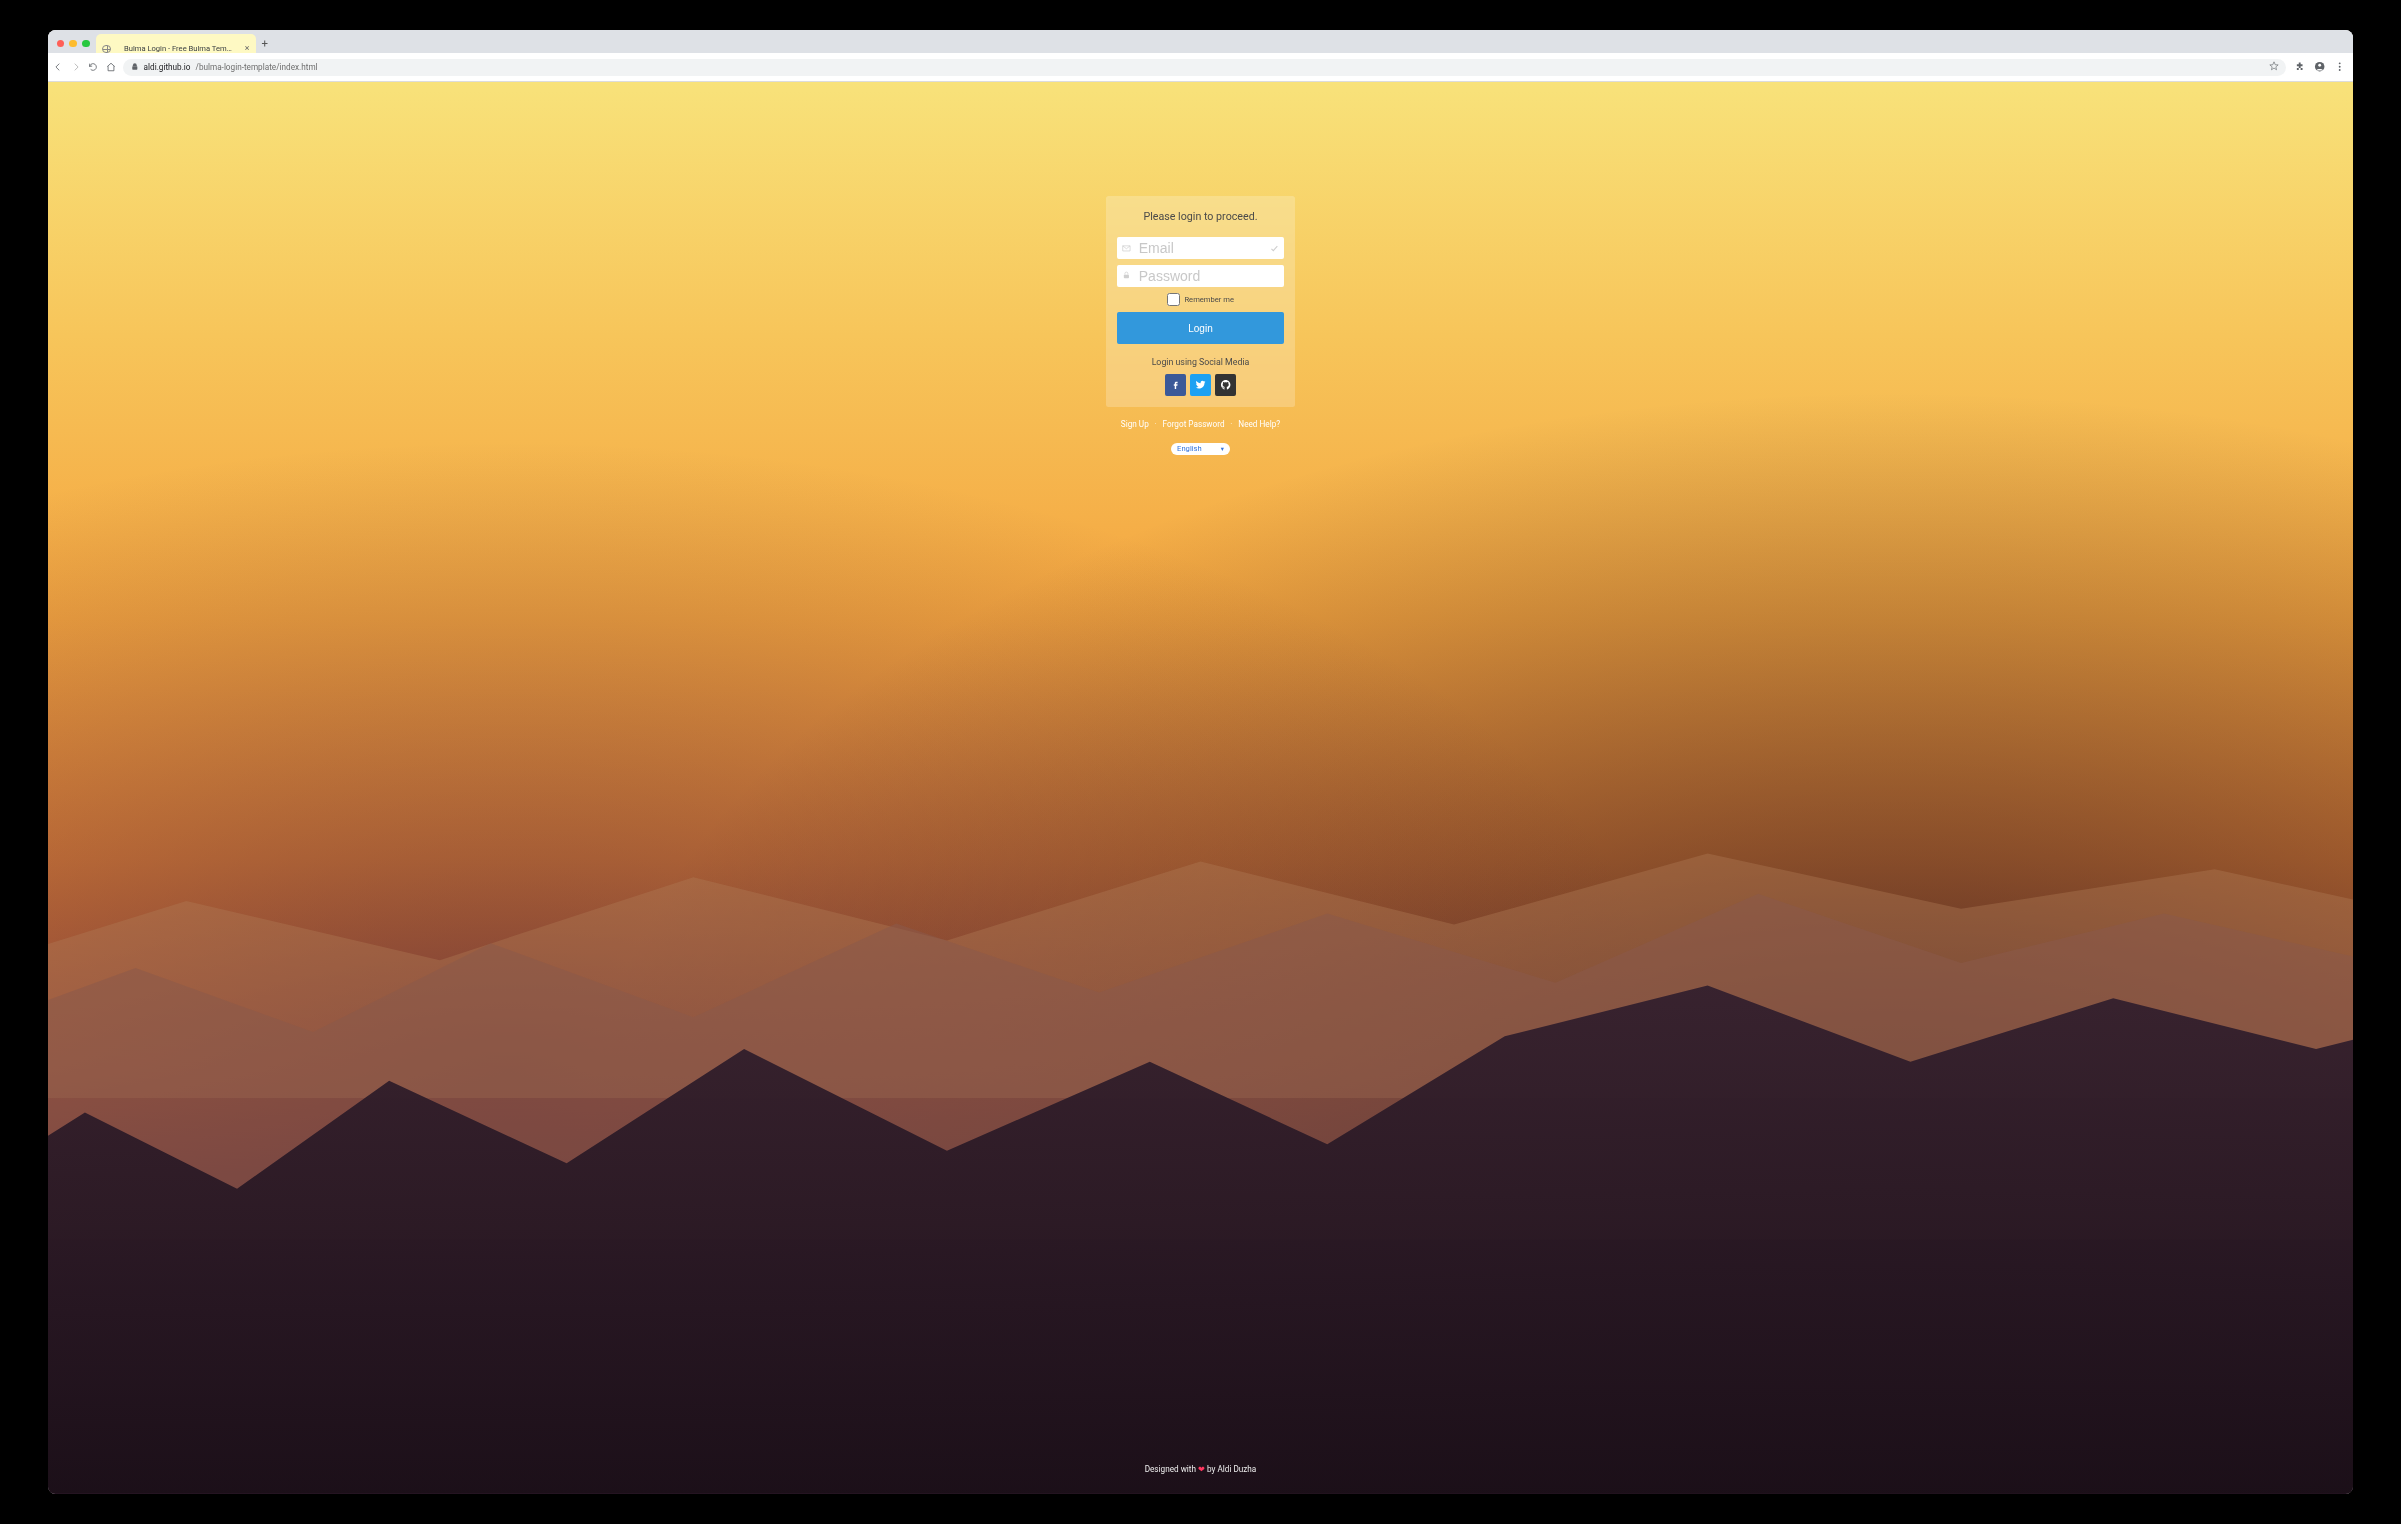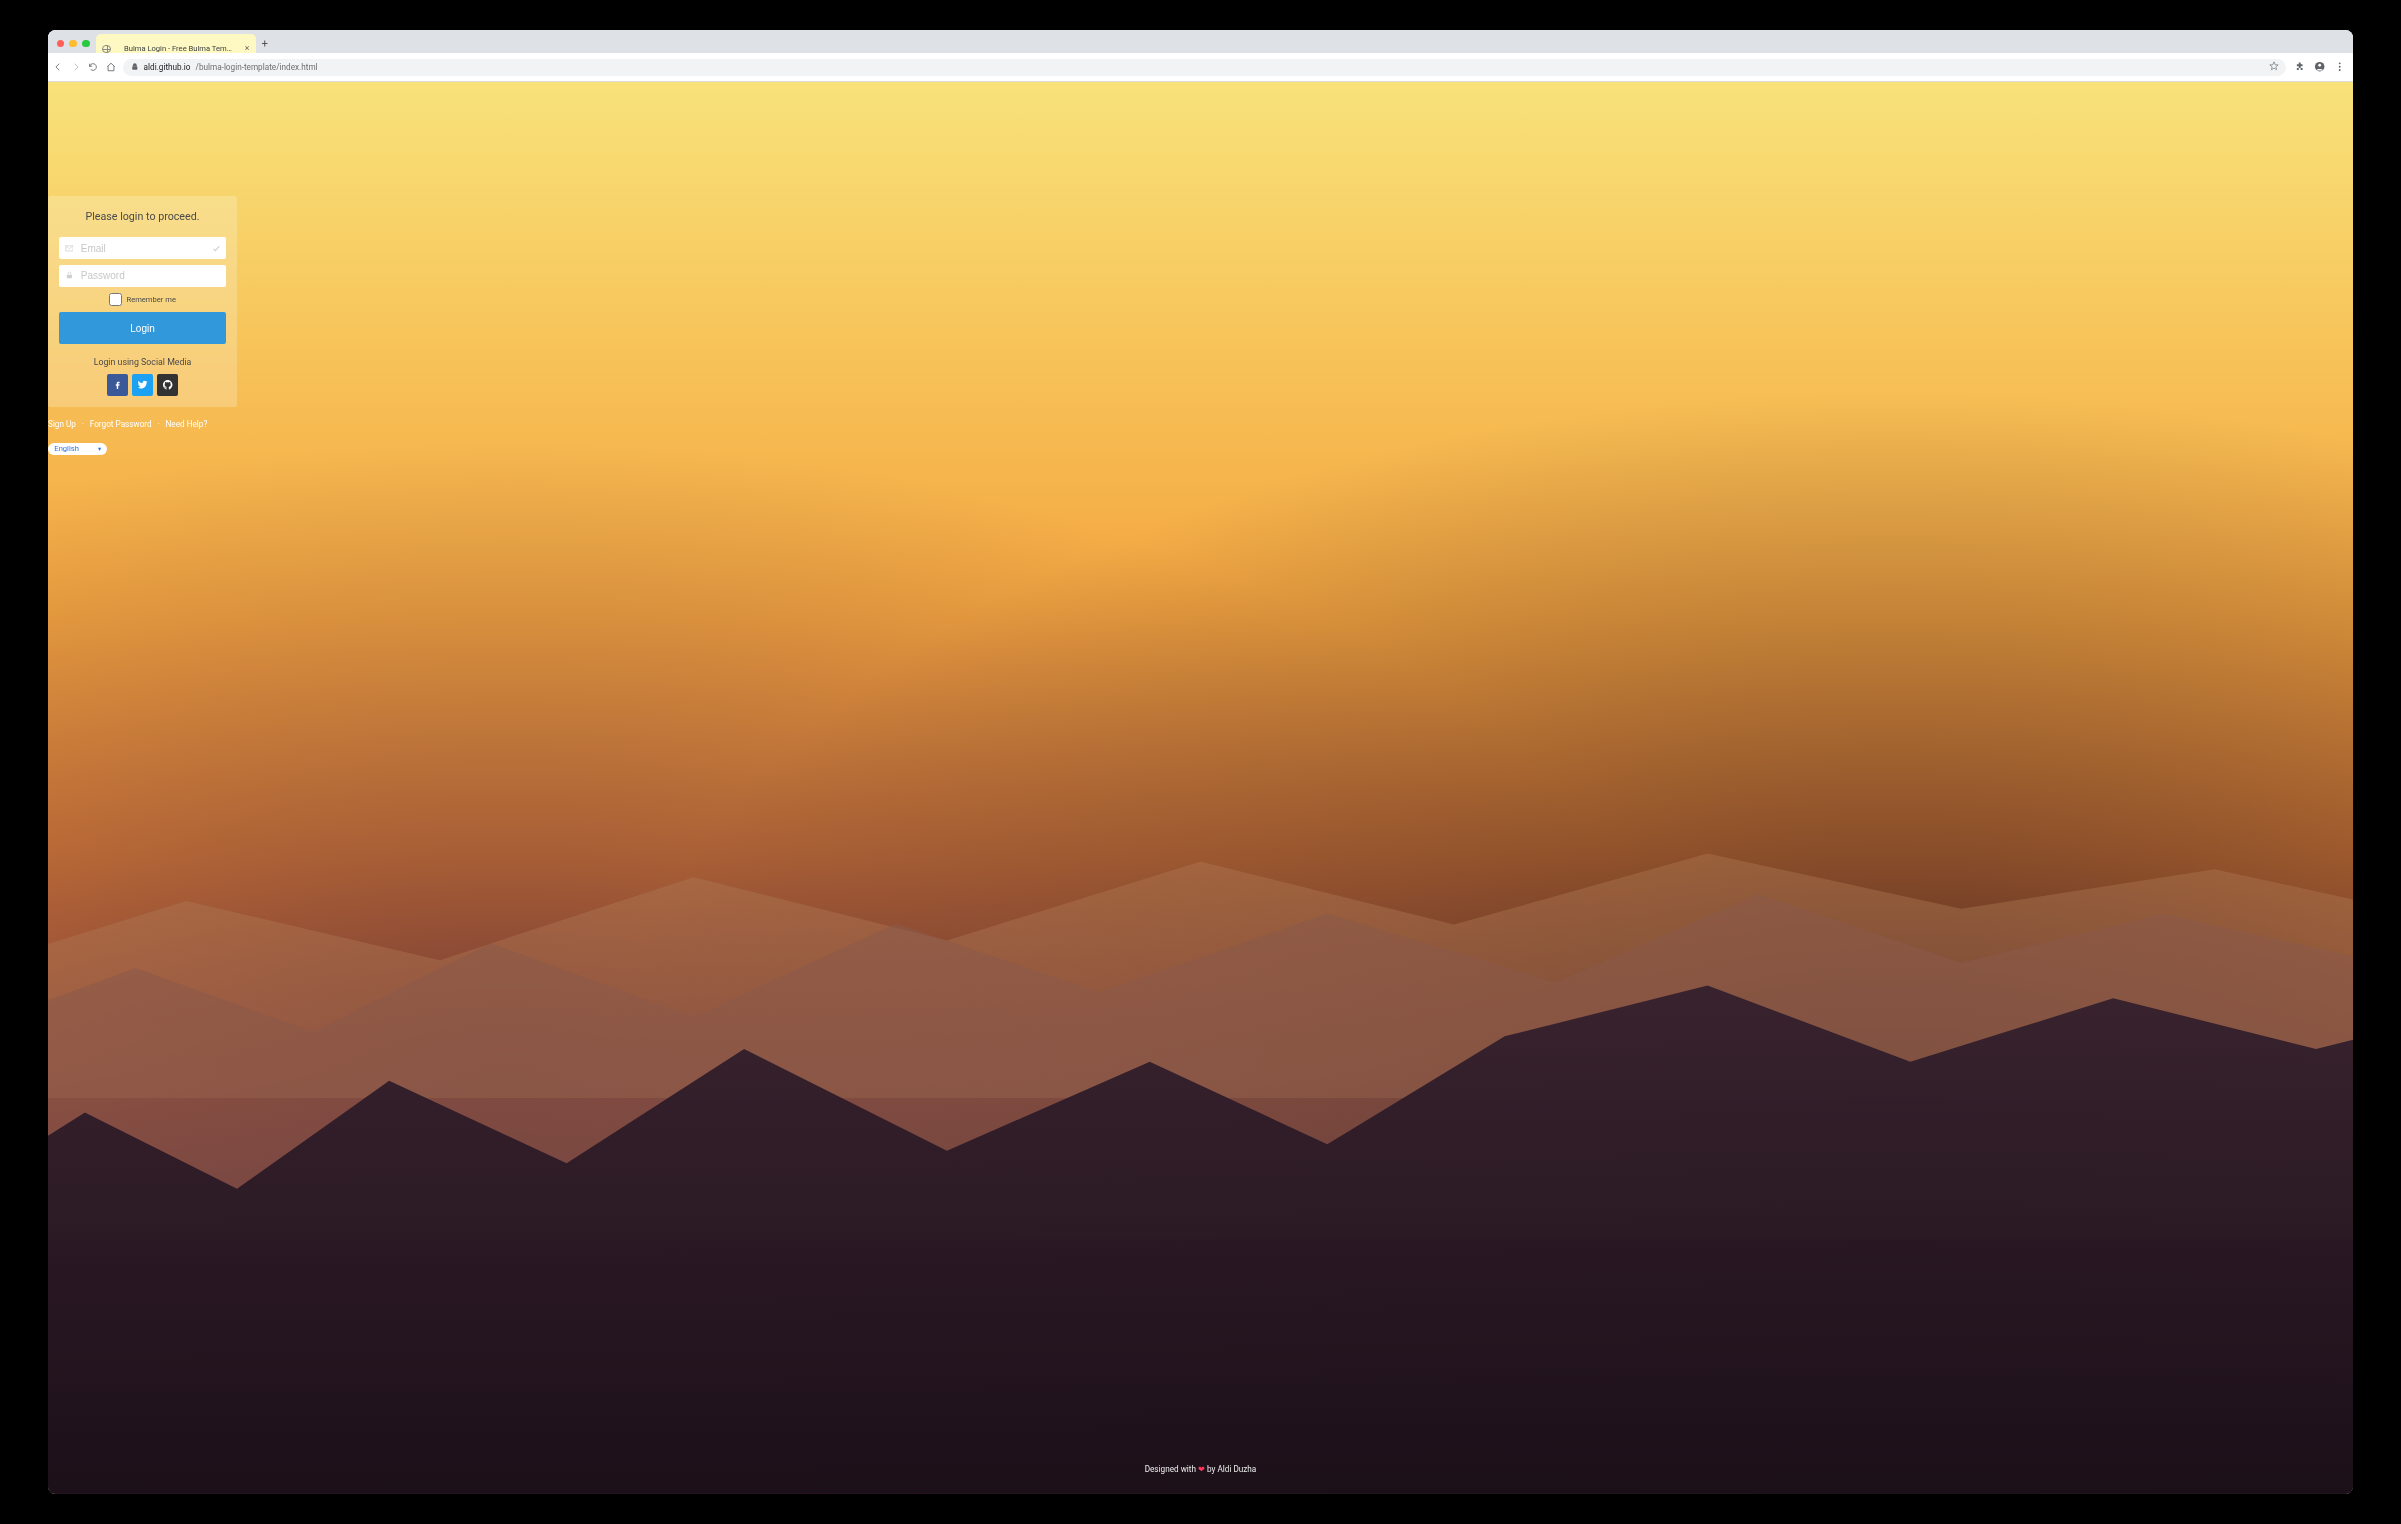--- a/index.html
+++ b/index.html
@@ -89,32 +89,32 @@
   .mtn{position:absolute;left:-5%;right:-5%;background:#000;}
   .m1{bottom:0;height:45%;background:linear-gradient(180deg,#3a2433 0%,#1b0f18 100%);
       clip-path:polygon(0% 100%,0% 55%,6% 40%,12% 52%,18% 35%,25% 48%,32% 30%,40% 46%,48% 32%,55% 45%,62% 28%,70% 20%,78% 32%,86% 22%,94% 30%,100% 24%,100% 100%);
       opacity:0.95;}
   .m2{bottom:18%;height:35%;background:#8a5a4a;opacity:0.55;
       clip-path:polygon(0% 100%,0% 60%,8% 45%,15% 58%,22% 40%,30% 55%,38% 36%,46% 50%,55% 34%,64% 48%,72% 30%,80% 44%,88% 34%,100% 48%,100% 100%);}
   .m3{bottom:28%;height:28%;background:#b07a55;opacity:0.4;
       clip-path:polygon(0% 100%,0% 70%,10% 50%,20% 65%,30% 44%,40% 60%,50% 40%,60% 56%,70% 38%,80% 52%,90% 42%,100% 56%,100% 100%);}
 
   .page-center{
-    position:absolute;inset:0;display:flex;flex-direction:column;align-items:flex-start;padding-top:114px;
+    position:absolute;inset:0;display:flex;flex-direction:column;align-items:center;padding-top:114px;
   }
   .login-card{
     width:189px;background:rgba(255,255,255,0.22);
     border-radius:2.5px;padding:14px 11.4px 11.4px;
     backdrop-filter:blur(1.3px);
   }
   .card-title{font-size:10.7px;color:#4a4a4a;text-align:center;font-weight:400;margin-bottom:14px;}
   .field{position:relative;margin-bottom:6.3px;}
   .field input{
     width:100%;height:21.4px;border:none;border-radius:1.9px;background:#fff;
-    padding:0 21.4px;font-size:10px;color:#363636;
+    padding:0 21.4px;font-size:14px;color:#363636;
   }
   .field input::placeholder{color:#c8c8c8;}
   .field .left-ico,.field .right-ico{position:absolute;top:0;height:21.4px;width:19px;display:flex;align-items:center;justify-content:center;}
   .field .left-ico{left:0;} .field .right-ico{right:0;}
   .field svg{width:8.8px;height:8.8px;fill:#cfcfcf;}
   .remember{font-size:7.6px;color:#4a4a4a;text-align:center;margin:3.8px 0 6.3px;}
   .remember input{vertical-align:middle;margin-right:2.5px;}
   .login-btn{
     width:100%;height:32px;border:none;border-radius:1.9px;background:#3298dc;color:#fff;font-size:10px;cursor:pointer;
   }

